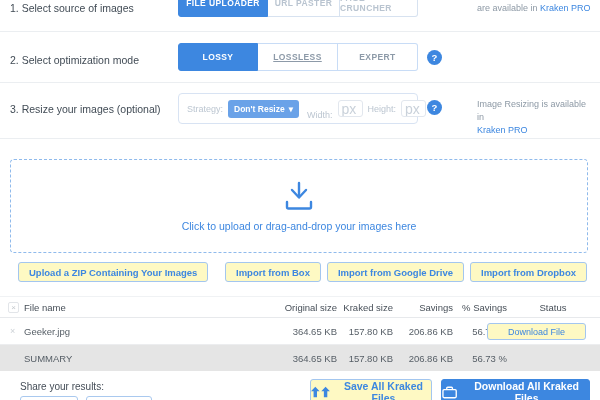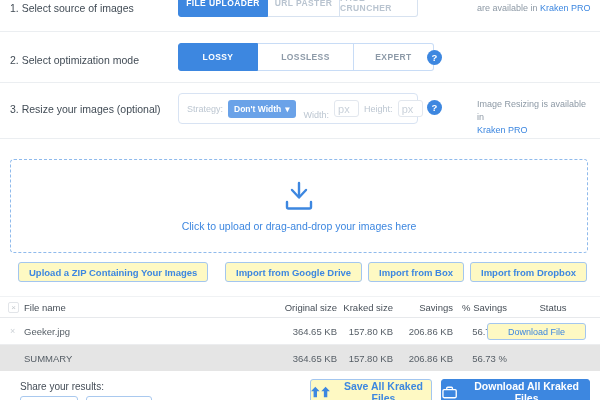--- a/index.html
+++ b/index.html
@@ -42,21 +42,21 @@
     display:flex; align-items:center; padding:0 8px; gap:5px;
   }
   .dim-label { font-size:9px; color:#bcc6d1; }
   .strategy-dd {
     display:flex; align-items:center; gap:4px;
     background:#6aa2e8; color:#fff; font-size:8.5px; font-weight:bold;
     padding:4px 6px; border-radius:3px; cursor:pointer; white-space:nowrap;
   }
   .dim-input {
     width:25px; height:17px; border:1px solid #e2e7ee; border-radius:3px;
-    font-size:11px; padding:0 3px; color:#6a737c; font-family:"Liberation Sans", sans-serif;
+    font-size:14px; padding:0 3px; color:#6a737c; font-family:"Liberation Sans", sans-serif;
   }
   .dim-input::placeholder { color:#c9d1da; }
 
   
   .dropzone {
     position:absolute; left:10px; top:159px; width:578px; height:94px;
     border:1px dashed #8fbaec; border-radius:4px; cursor:pointer;
     display:flex; flex-direction:column; align-items:center; justify-content:center; gap:9px;
   }
   .dropzone-text { color:#3d87e0; font-size:10.5px; }
@@ -118,32 +118,32 @@
   <div class="abs note" style="left:477px; top:3px; white-space:nowrap;">
     <span>are available in</span>
     <span class="link">Kraken PRO</span>
   </div>
 
   <div class="divider" style="top:31px;"></div>
 
   <div class="abs step-label" style="left:10px; top:54px;">2. Select optimization mode</div>
   <div class="seg bluish" style="left:178px; top:43px;">
     <div class="segbtn active" style="width:80px;">LOSSY</div>
-    <div class="segbtn" style="width:96px;">LOSSLESS</div>
+    <div class="segbtn" style="width:80px;text-decoration:underline;">LOSSLESS</div>
     <div class="segbtn" style="width:80px;">EXPERT</div>
   </div>
   <div class="qicon" style="left:427px; top:50px;">?</div>
 
   <div class="divider" style="top:82px;"></div>
 
   <div class="abs step-label" style="left:10px; top:103px;">3. Resize your images (optional)</div>
   <div class="resize-box">
     <span class="dim-label">Strategy:</span>
     <span class="strategy-dd">
-      <span>Don't Width</span>
+      <span>Don't Resize</span>
       <span>▾</span>
     </span>
     <span class="dim-label" style="margin-left:3px;margin-top:12px;">Width:</span>
     <input class="dim-input" placeholder="px" style="">
     <span class="dim-label">Height:</span>
     <input class="dim-input" placeholder="px" style="">
   </div>
   <div class="qicon" style="left:427px; top:100px;">?</div>
   <div class="abs note" style="left:477px; top:98px; width:115px; line-height:13px;">
     <span>Image Resizing is available in</span><br>
@@ -156,22 +156,22 @@
     <svg width="40" height="30" viewBox="0 0 40 30">
       <path d="M20 2 v13" stroke="#3d87e0" stroke-width="2.4" fill="none" stroke-linecap="round"></path>
       <path d="M13 9 l7 7.5 7 -7.5" stroke="#3d87e0" stroke-width="2.4" fill="none" stroke-linecap="round" stroke-linejoin="round"></path>
       <path d="M8 21 v5 a1.5 1.5 0 0 0 1.5 1.5 h21 a1.5 1.5 0 0 0 1.5 -1.5 v-5" stroke="#3d87e0" stroke-width="2.4" fill="none" stroke-linecap="round"></path>
     </svg>
     <div class="dropzone-text">Click to upload or drag-and-drop your images here</div>
   </div>
 
   <button class="btn-outline action-row-btn abs" style="left:18px; top:262px;">Upload a ZIP Containing Your Images</button>
   <div class="import-group">
+    <button class="btn-outline action-row-btn">Import from Box</button>
     <button class="btn-outline action-row-btn">Import from Google Drive</button>
-    <button class="btn-outline action-row-btn">Import from Box</button>
     <button class="btn-outline action-row-btn">Import from Dropbox</button>
   </div>
 
   <div class="thead">
     <div class="xbox" style="top:5px;">×</div>
     <span class="abs" style="left:24px; top:5px;">File name</span>
     <span class="cell-right c-orig" style="top:5px;">Original size</span>
     <span class="cell-right c-kraked" style="top:5px;">Kraked size</span>
     <span class="cell-right c-sav" style="top:5px;">Savings</span>
     <span class="cell-right c-pct" style="top:5px;">% Savings</span>

